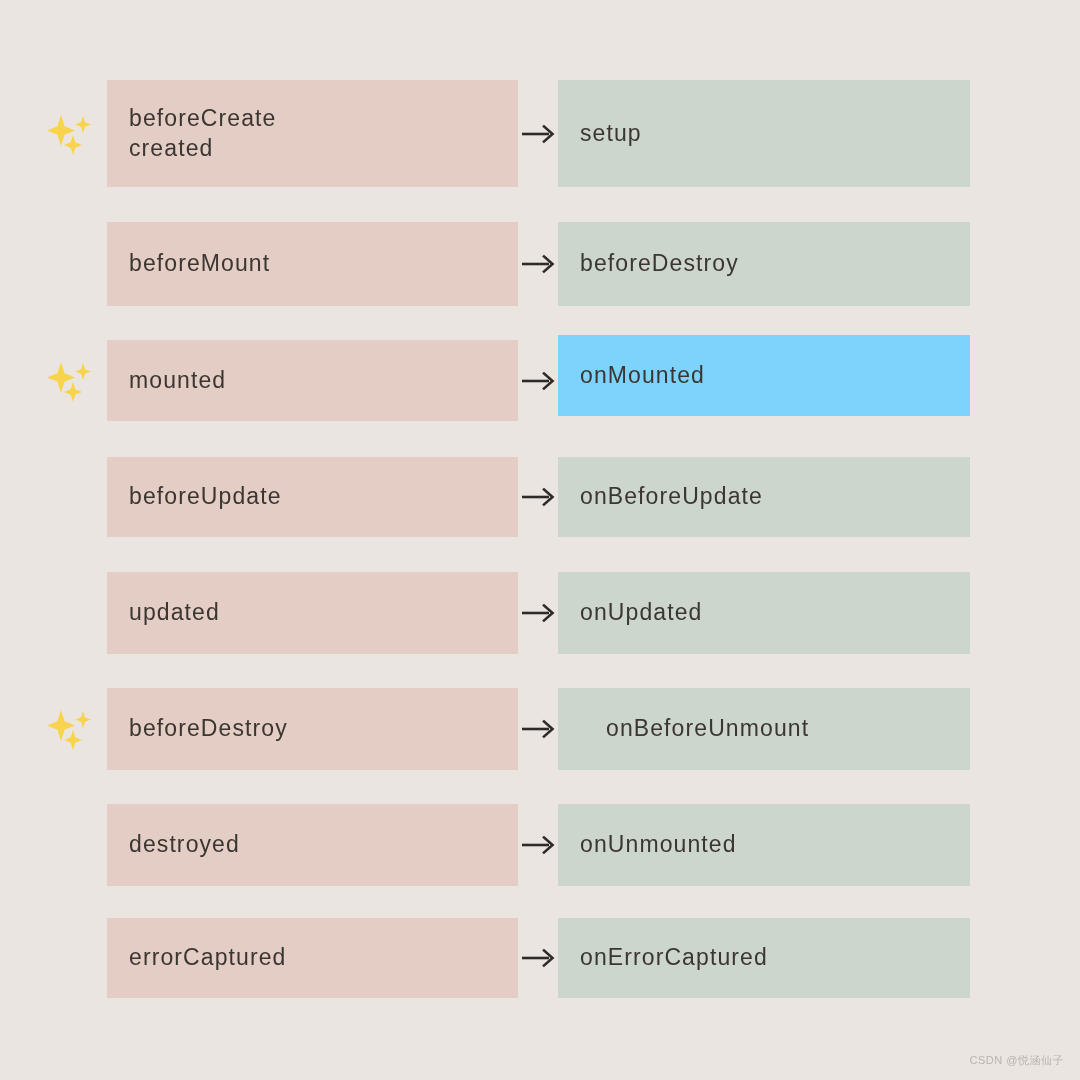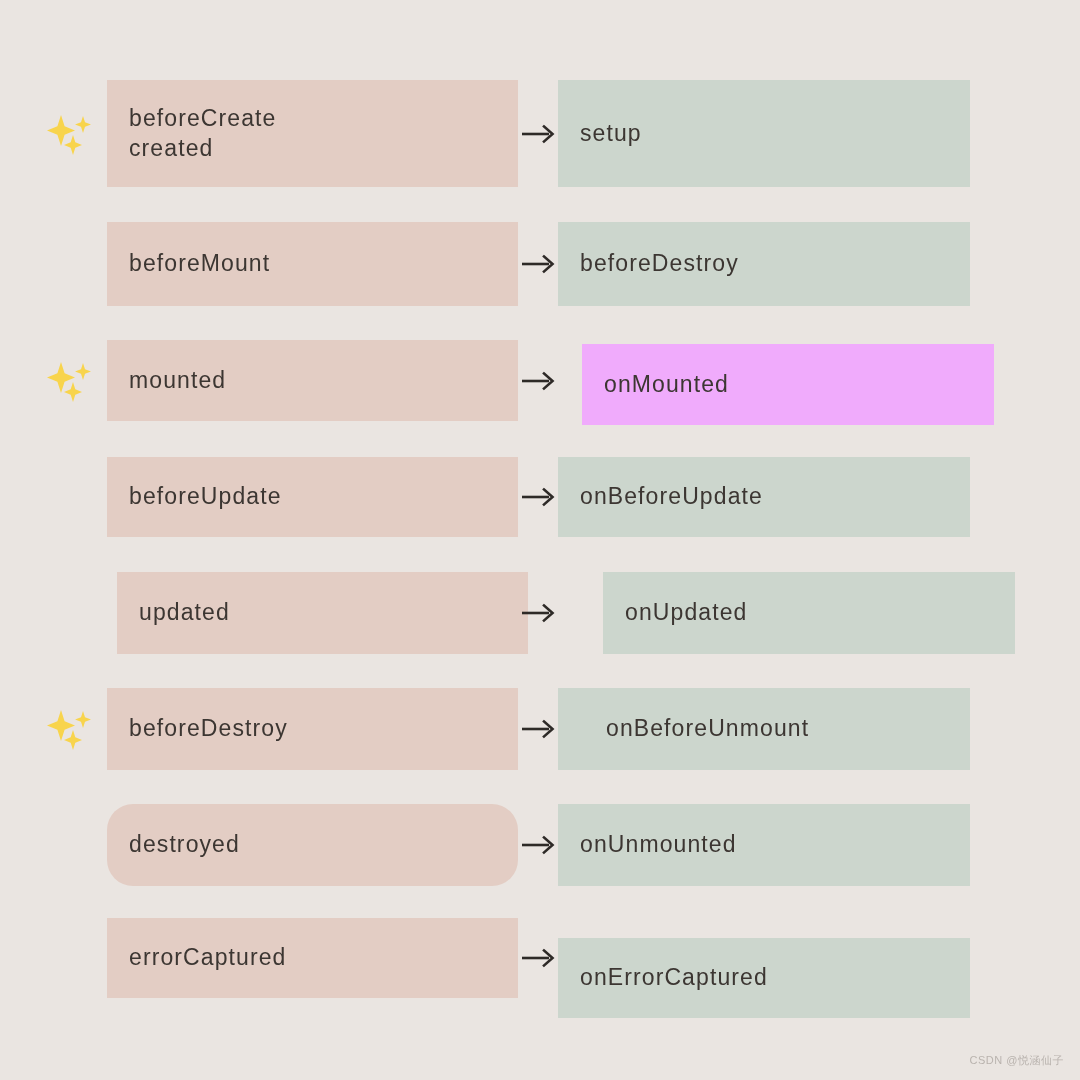--- a/index.html
+++ b/index.html
@@ -150,49 +150,49 @@
       </div>
       <div class="box-left" style="top: 340px; height: 81px; background: rgb(227, 205, 196);">
         <span class="box-label" style="color: rgb(60, 54, 50);">mounted</span>
       </div>
       <div class="arrow" style="top: 367.5px;">
         <svg width="34" height="26" viewBox="0 0 34 26">
           <path d="M0 13 H27" stroke="#2e2a27" stroke-width="2.6" fill="none"></path>
           <path d="M22 5.5 L30.5 13 L22 20.5" stroke="#2e2a27" stroke-width="2.6" fill="none" stroke-linecap="square" stroke-linejoin="miter"></path>
         </svg>
       </div>
-      <div class="box-right" style="top: 344px; height: 81px; background: #f0abfc; margin-left: 24px;">
+      <div class="box-right" style="top: 335px; height: 81px; background: #7dd3fc;">
         <span class="box-label" style="color: rgb(60, 54, 50);">onMounted</span>
       </div>
     </div>
     <div class="row" style="top: 0px;">
       <div class="box-left" style="top: 457px; height: 80px; background: rgb(227, 205, 196);">
         <span class="box-label" style="color: rgb(60, 54, 50);">beforeUpdate</span>
       </div>
       <div class="arrow" style="top: 484px;">
         <svg width="34" height="26" viewBox="0 0 34 26">
           <path d="M0 13 H27" stroke="#2e2a27" stroke-width="2.6" fill="none"></path>
           <path d="M22 5.5 L30.5 13 L22 20.5" stroke="#2e2a27" stroke-width="2.6" fill="none" stroke-linecap="square" stroke-linejoin="miter"></path>
         </svg>
       </div>
       <div class="box-right" style="top: 457px; height: 80px; background: rgb(204, 214, 205);">
         <span class="box-label" style="color: rgb(60, 54, 50);">onBeforeUpdate</span>
       </div>
     </div>
     <div class="row" style="top: 0px;">
-      <div class="box-left" style="top: 572px; height: 82px; background: rgb(227, 205, 196); margin-left: 10px;">
+      <div class="box-left" style="top: 572px; height: 82px; background: rgb(227, 205, 196);">
         <span class="box-label" style="color: rgb(60, 54, 50);">updated</span>
       </div>
       <div class="arrow" style="top: 600px;">
         <svg width="34" height="26" viewBox="0 0 34 26">
           <path d="M0 13 H27" stroke="#2e2a27" stroke-width="2.6" fill="none"></path>
           <path d="M22 5.5 L30.5 13 L22 20.5" stroke="#2e2a27" stroke-width="2.6" fill="none" stroke-linecap="square" stroke-linejoin="miter"></path>
         </svg>
       </div>
-      <div class="box-right" style="top: 572px; height: 82px; background: rgb(204, 214, 205); margin-left: 45px;">
+      <div class="box-right" style="top: 572px; height: 82px; background: rgb(204, 214, 205);">
         <span class="box-label" style="color: rgb(60, 54, 50);">onUpdated</span>
       </div>
     </div>
     <div class="row" style="top: 0px;">
       <div class="sparkle" style="top: 707px;">
         <svg width="52" height="46" viewBox="0 0 52 46">
           <path d="M17 3 L20.6 14.2 L31 18.5 L20.6 22.8 L17 34 L13.4 22.8 L3 18.5 L13.4 14.2 Z" fill="#f8d44c"></path>
           <path d="M39 4 L41 10.2 L47 12.5 L41 14.8 L39 21 L37 14.8 L31 12.5 L37 10.2 Z" fill="#f8d44c"></path>
           <path d="M29 23 L31.3 30.2 L38 33 L31.3 35.8 L29 43 L26.7 35.8 L20 33 L26.7 30.2 Z" fill="#f8d44c"></path>
         </svg>
@@ -204,21 +204,21 @@
         <svg width="34" height="26" viewBox="0 0 34 26">
           <path d="M0 13 H27" stroke="#2e2a27" stroke-width="2.6" fill="none"></path>
           <path d="M22 5.5 L30.5 13 L22 20.5" stroke="#2e2a27" stroke-width="2.6" fill="none" stroke-linecap="square" stroke-linejoin="miter"></path>
         </svg>
       </div>
       <div class="box-right" style="top: 688px; height: 82px; background: rgb(204, 214, 205);">
         <span class="box-label" style="color: rgb(60, 54, 50); padding-left: 48px;">onBeforeUnmount</span>
       </div>
     </div>
     <div class="row" style="top: 0px;">
-      <div class="box-left" style="top: 804px; height: 82px; background: rgb(227, 205, 196); border-radius: 26px;">
+      <div class="box-left" style="top: 804px; height: 82px; background: rgb(227, 205, 196);">
         <span class="box-label" style="color: rgb(60, 54, 50);">destroyed</span>
       </div>
       <div class="arrow" style="top: 832px;">
         <svg width="34" height="26" viewBox="0 0 34 26">
           <path d="M0 13 H27" stroke="#2e2a27" stroke-width="2.6" fill="none"></path>
           <path d="M22 5.5 L30.5 13 L22 20.5" stroke="#2e2a27" stroke-width="2.6" fill="none" stroke-linecap="square" stroke-linejoin="miter"></path>
         </svg>
       </div>
       <div class="box-right" style="top: 804px; height: 82px; background: rgb(204, 214, 205);">
         <span class="box-label" style="color: rgb(60, 54, 50);">onUnmounted</span>
@@ -227,19 +227,19 @@
     <div class="row" style="top: 0px;">
       <div class="box-left" style="top: 918px; height: 80px; background: rgb(227, 205, 196);">
         <span class="box-label" style="color: rgb(60, 54, 50);">errorCaptured</span>
       </div>
       <div class="arrow" style="top: 945px;">
         <svg width="34" height="26" viewBox="0 0 34 26">
           <path d="M0 13 H27" stroke="#2e2a27" stroke-width="2.6" fill="none"></path>
           <path d="M22 5.5 L30.5 13 L22 20.5" stroke="#2e2a27" stroke-width="2.6" fill="none" stroke-linecap="square" stroke-linejoin="miter"></path>
         </svg>
       </div>
-      <div class="box-right" style="top: 918px; height: 80px; background: rgb(204, 214, 205); margin-top: 20px;">
+      <div class="box-right" style="top: 918px; height: 80px; background: rgb(204, 214, 205);">
         <span class="box-label" style="color: rgb(60, 54, 50);">onErrorCaptured</span>
       </div>
     </div>
   </div>
 
 <div class="watermark" style="color: rgb(185, 179, 174);">CSDN @悦涵仙子</div>
 
 </body></html>

